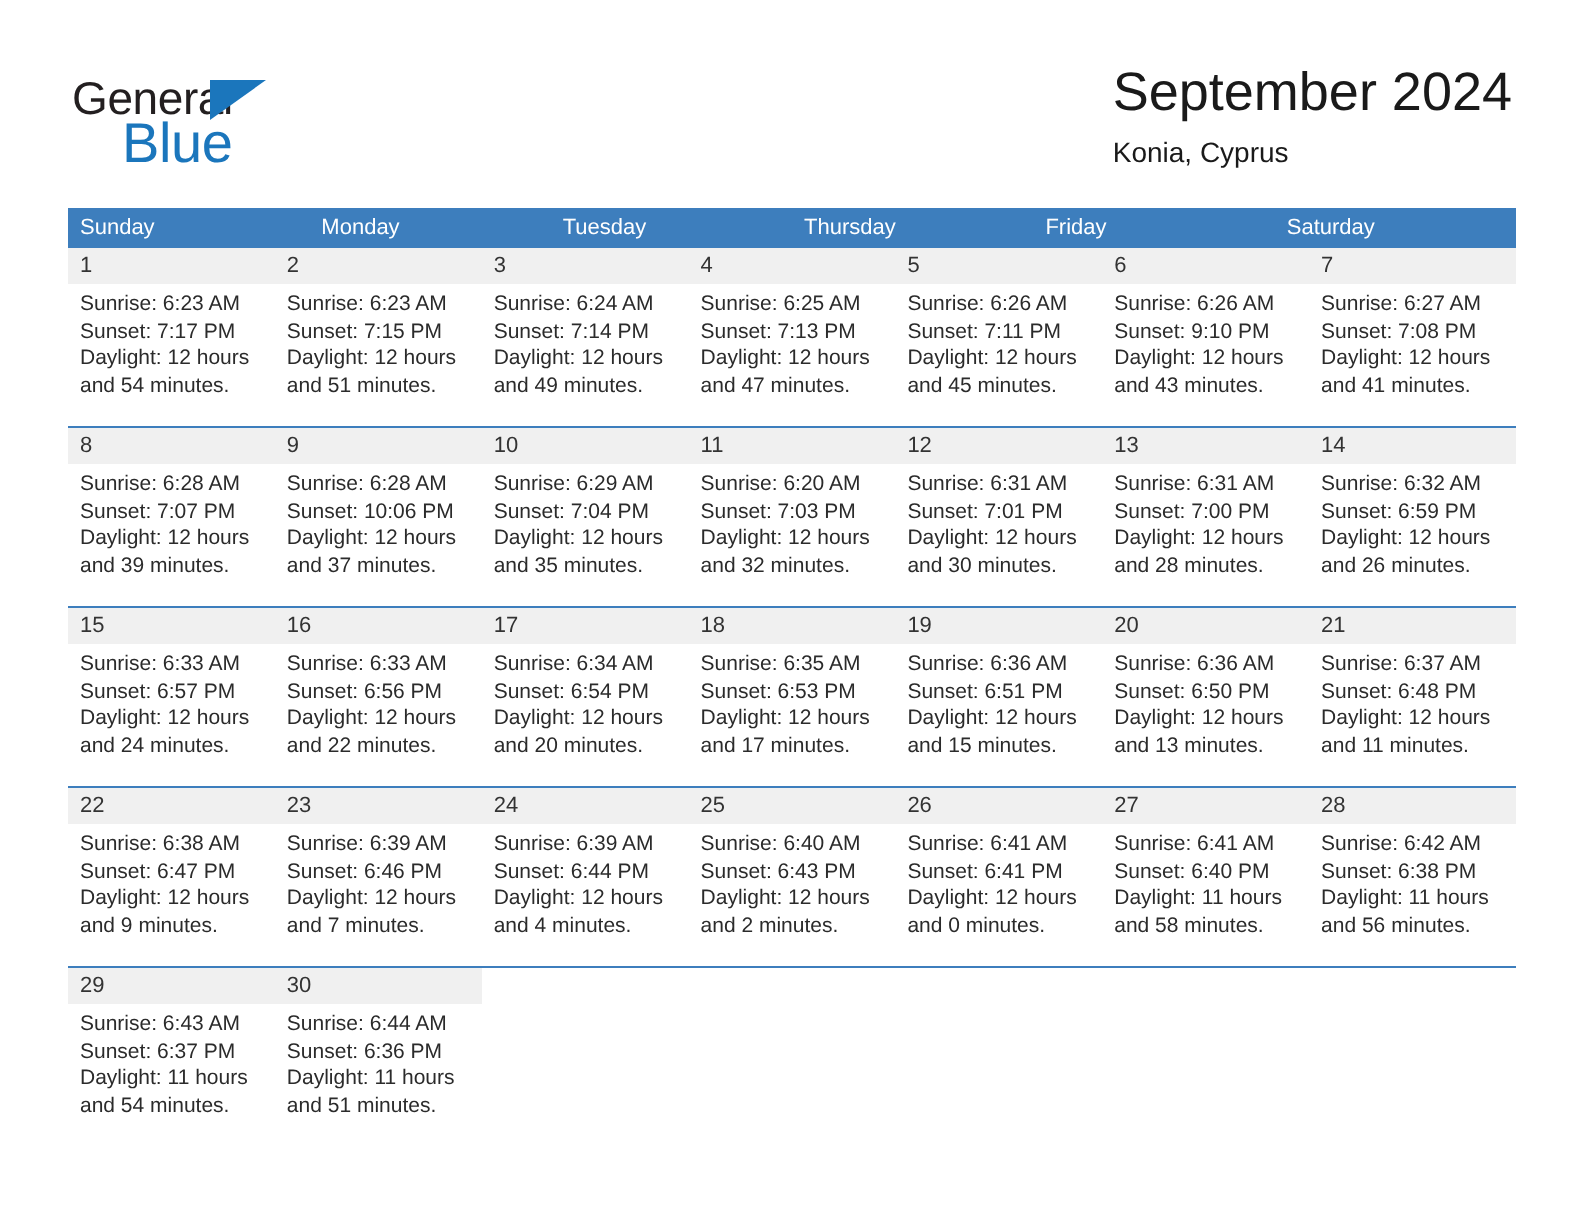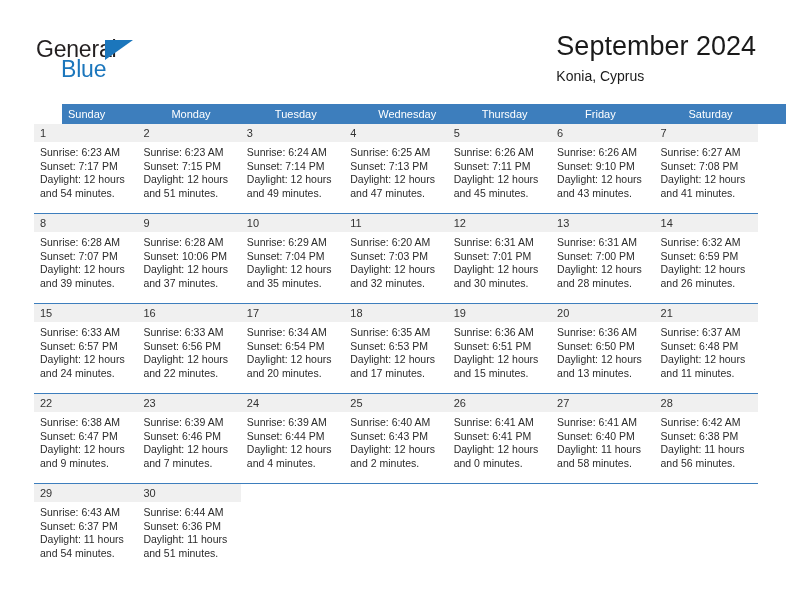--- a/index.html
+++ b/index.html
@@ -40,21 +40,21 @@
   .logo-triangle {
     position: absolute;
     left: 69px; top: 4px;
     width: 0; height: 0;
     border-left: 28px solid #1b76bc;
     border-bottom: 20px solid transparent;
   }
   .logo-blue {
     position: absolute;
     left: 25px; top: 20px;
-    font-size: 23px;
+    font-size: 28px;
     letter-spacing: -0.2px;
     color: #1b76bc;
     font-family: "Liberation Sans", sans-serif;
   }
   .title-block {
     position: absolute;
     right: 36px; top: 30px;
     text-align: left;
   }
   .cal-title {
@@ -76,21 +76,20 @@
   .calendar {
     position: absolute;
     left: 34px; top: 104px;
     width: 724px;
   }
   .dow-row {
     display: flex;
     width: 100%;
     background: #3d7ebd;
     height: 20px;
-    margin-left: 28px;
   }
   .dow-cell {
     flex: 1 1 0;
     color: #ffffff;
     font-size: 11px;
     line-height: 20px;
     padding-left: 6px;
     white-space: nowrap;
     overflow: hidden;
   }
@@ -141,21 +140,20 @@
       <div class="cal-title">September 2024</div>
       <div class="cal-subtitle">Konia, Cyprus</div>
     </div>
   </div>
 
   <div class="calendar">
     <div class="dow-row">
       <div class="dow-cell">Sunday</div>
       <div class="dow-cell">Monday</div>
       <div class="dow-cell">Tuesday</div>
-      <div class="dow-cell">Wednesday</div>
       <div class="dow-cell">Thursday</div>
       <div class="dow-cell">Friday</div>
       <div class="dow-cell">Saturday</div>
     </div>
 
     <div class="week-row first">
       <div class="day-cell">
         <div class="day-num-strip">1</div>
         <div class="day-body">
           <div class="day-line">Sunrise: 6:23 AM</div>

